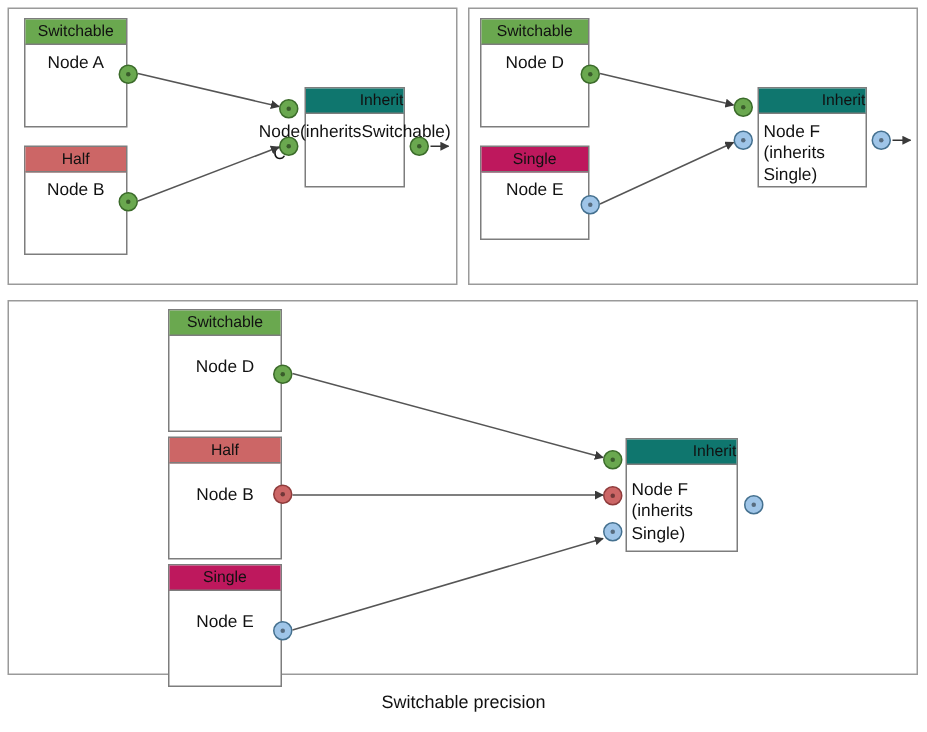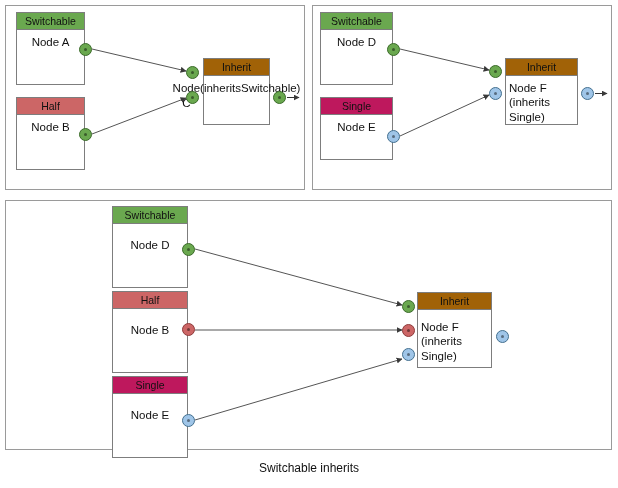--- a/index.html
+++ b/index.html
@@ -49,21 +49,21 @@
     line-height: 16px;
     text-align: center;
     font-size: 10.5px;
     color: #111111;
     overflow: hidden;
     white-space: nowrap;
   }
   .hdr-switchable { background: #6aa84f; }
   .hdr-half       { background: #cc6666; }
   .hdr-single     { background: #be185d; }
-  .hdr-inherit    { background: #a16207; }
+  .hdr-inherit    { background: #0f766e; text-align: right; }
   .node-body {
     flex: 1;
     display: flex;
     align-items: center;
     justify-content: center;
     font-size: 11.5px;
     color: #111111;
     text-align: center;
     line-height: 14.5px;
     padding: 0 3px;
@@ -204,15 +204,15 @@
 
     <line x1="400" y1="49" x2="489" y2="70" stroke="#555555" stroke-width="1" marker-end="url(#arrow)"></line>
     <line x1="400" y1="136" x2="489" y2="95" stroke="#555555" stroke-width="1" marker-end="url(#arrow)"></line>
     <line x1="595" y1="93.5" x2="607" y2="93.5" stroke="#333333" stroke-width="1" marker-end="url(#arrow)"></line>
 
     <line x1="195" y1="249" x2="402" y2="305" stroke="#555555" stroke-width="1" marker-end="url(#arrow)"></line>
     <line x1="195" y1="330" x2="402" y2="330" stroke="#555555" stroke-width="1" marker-end="url(#arrow)"></line>
     <line x1="195" y1="420" x2="402" y2="359" stroke="#555555" stroke-width="1" marker-end="url(#arrow)"></line>
   </svg>
 
-  <div class="caption" style="left:0; top:461px;">Switchable inherits</div>
+  <div class="caption" style="left:0; top:461px;">Switchable precision</div>
 
 </div>
 
 </body></html>

